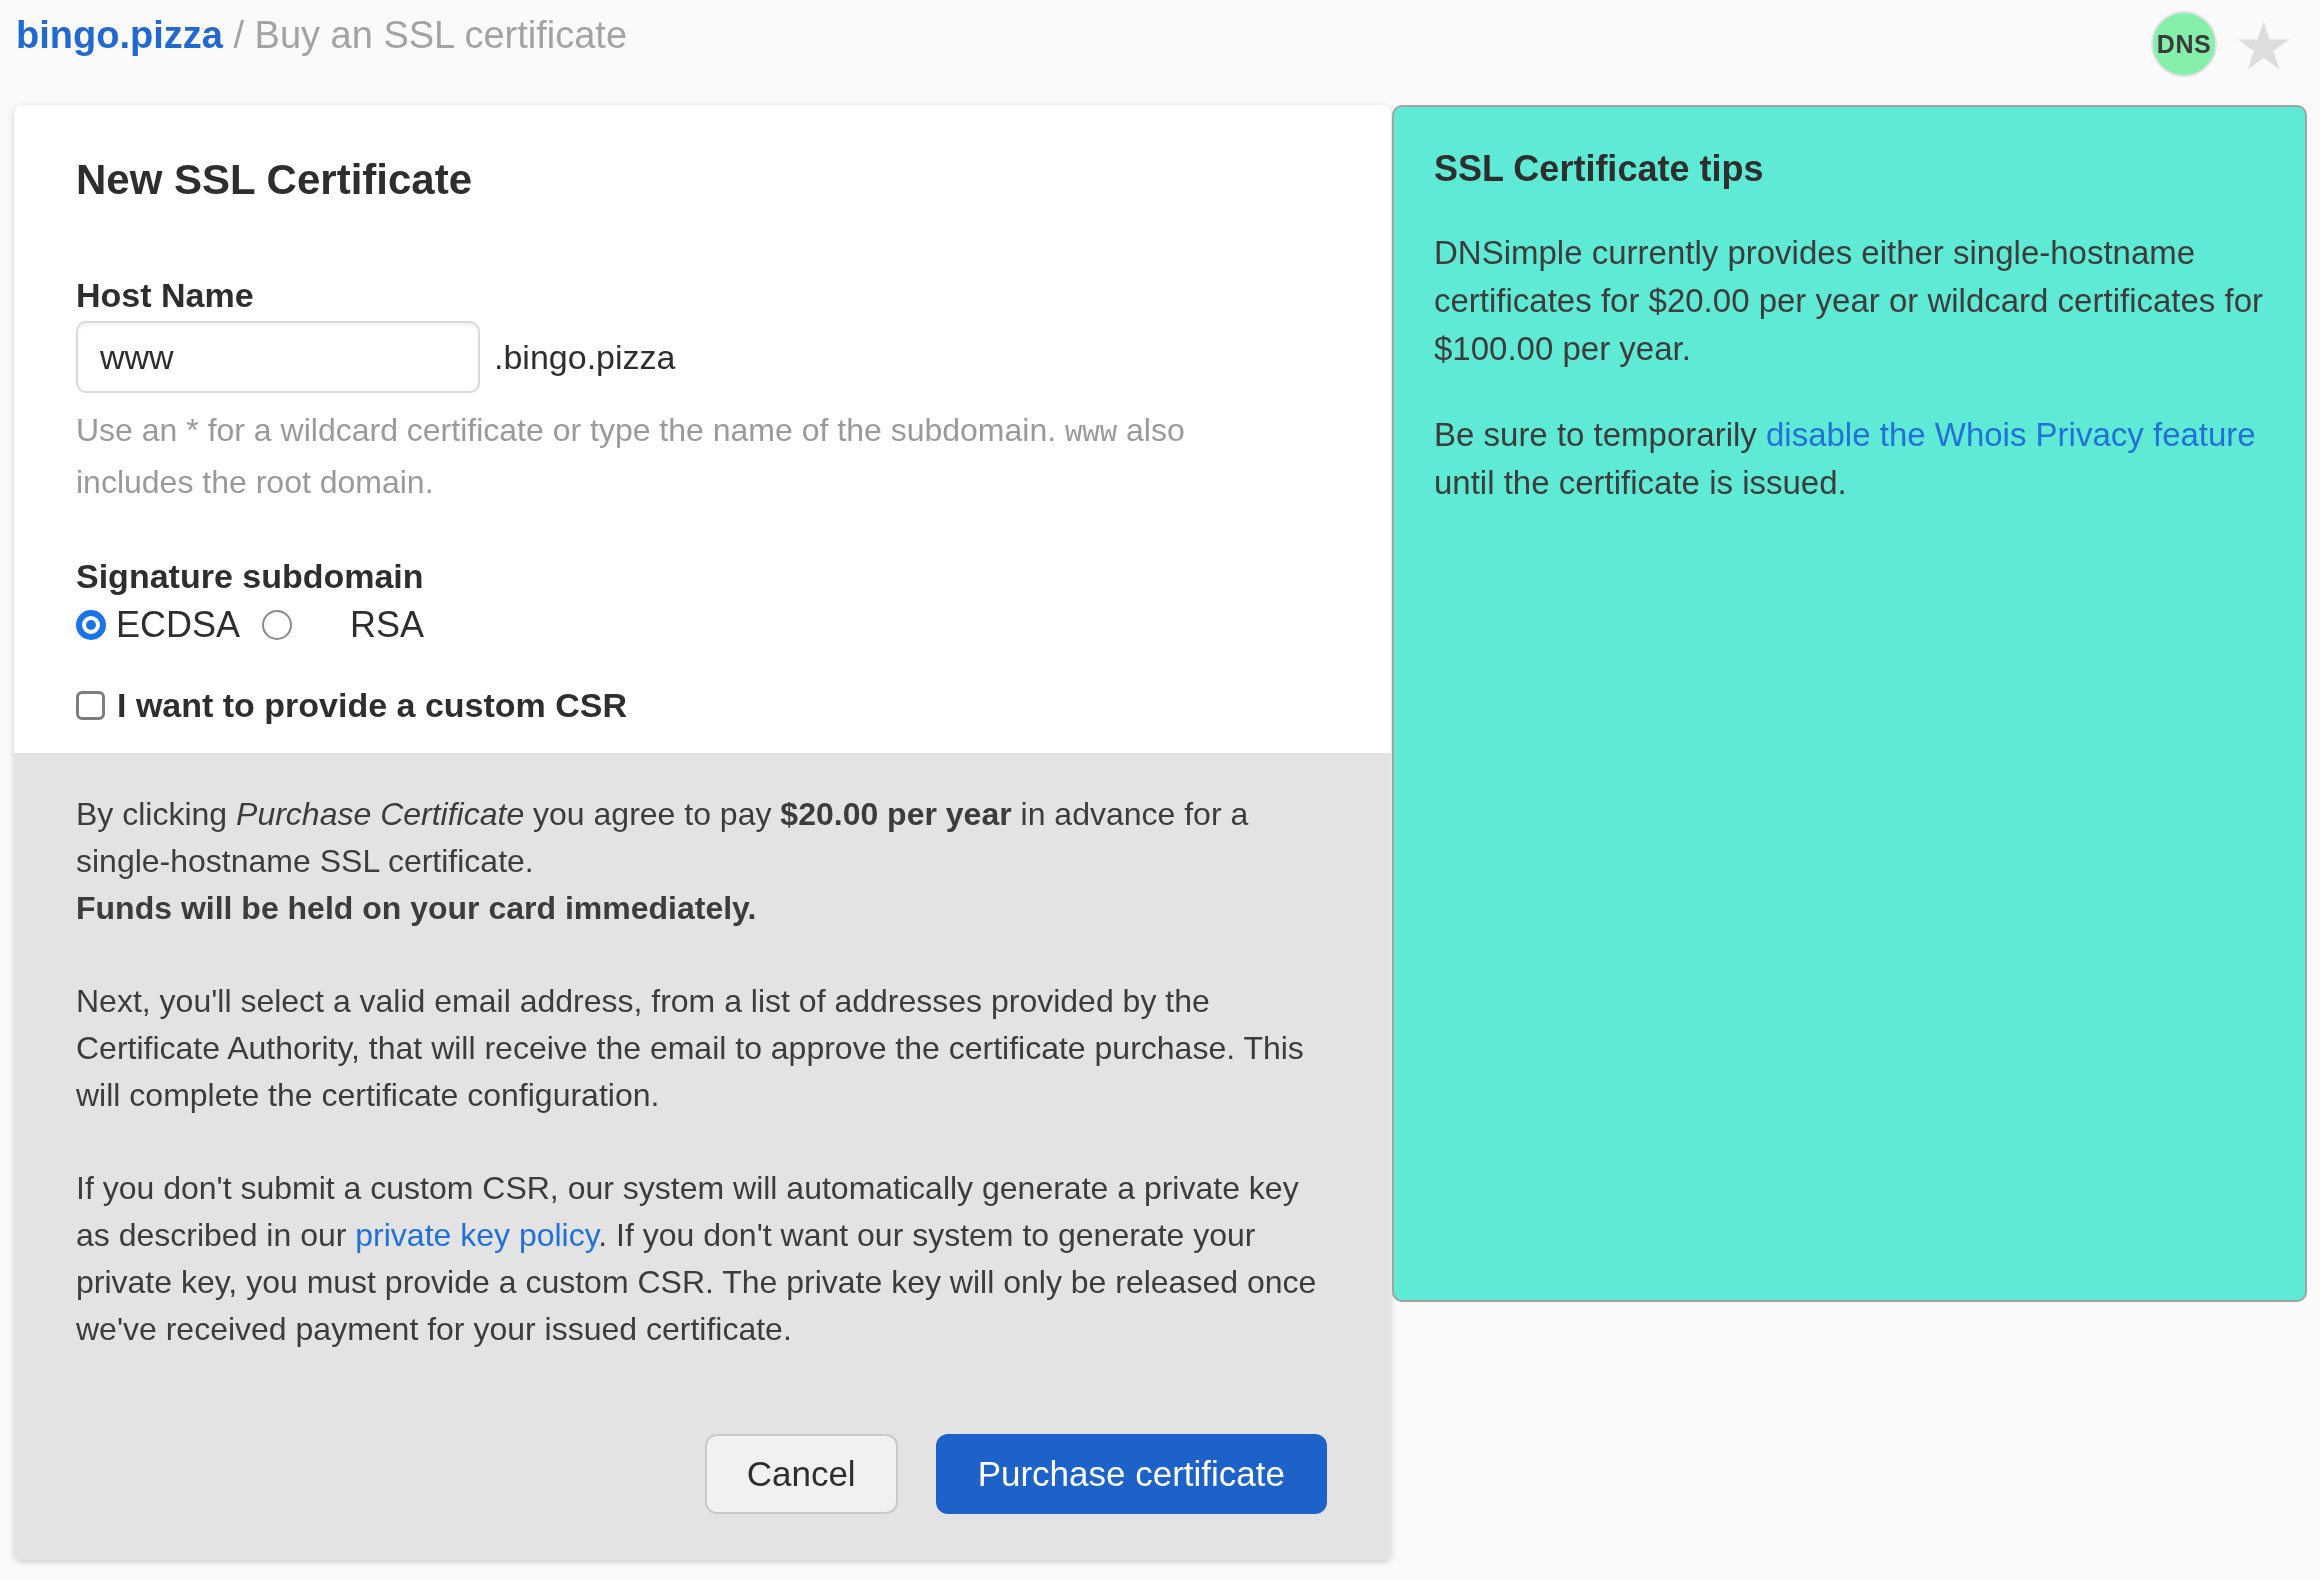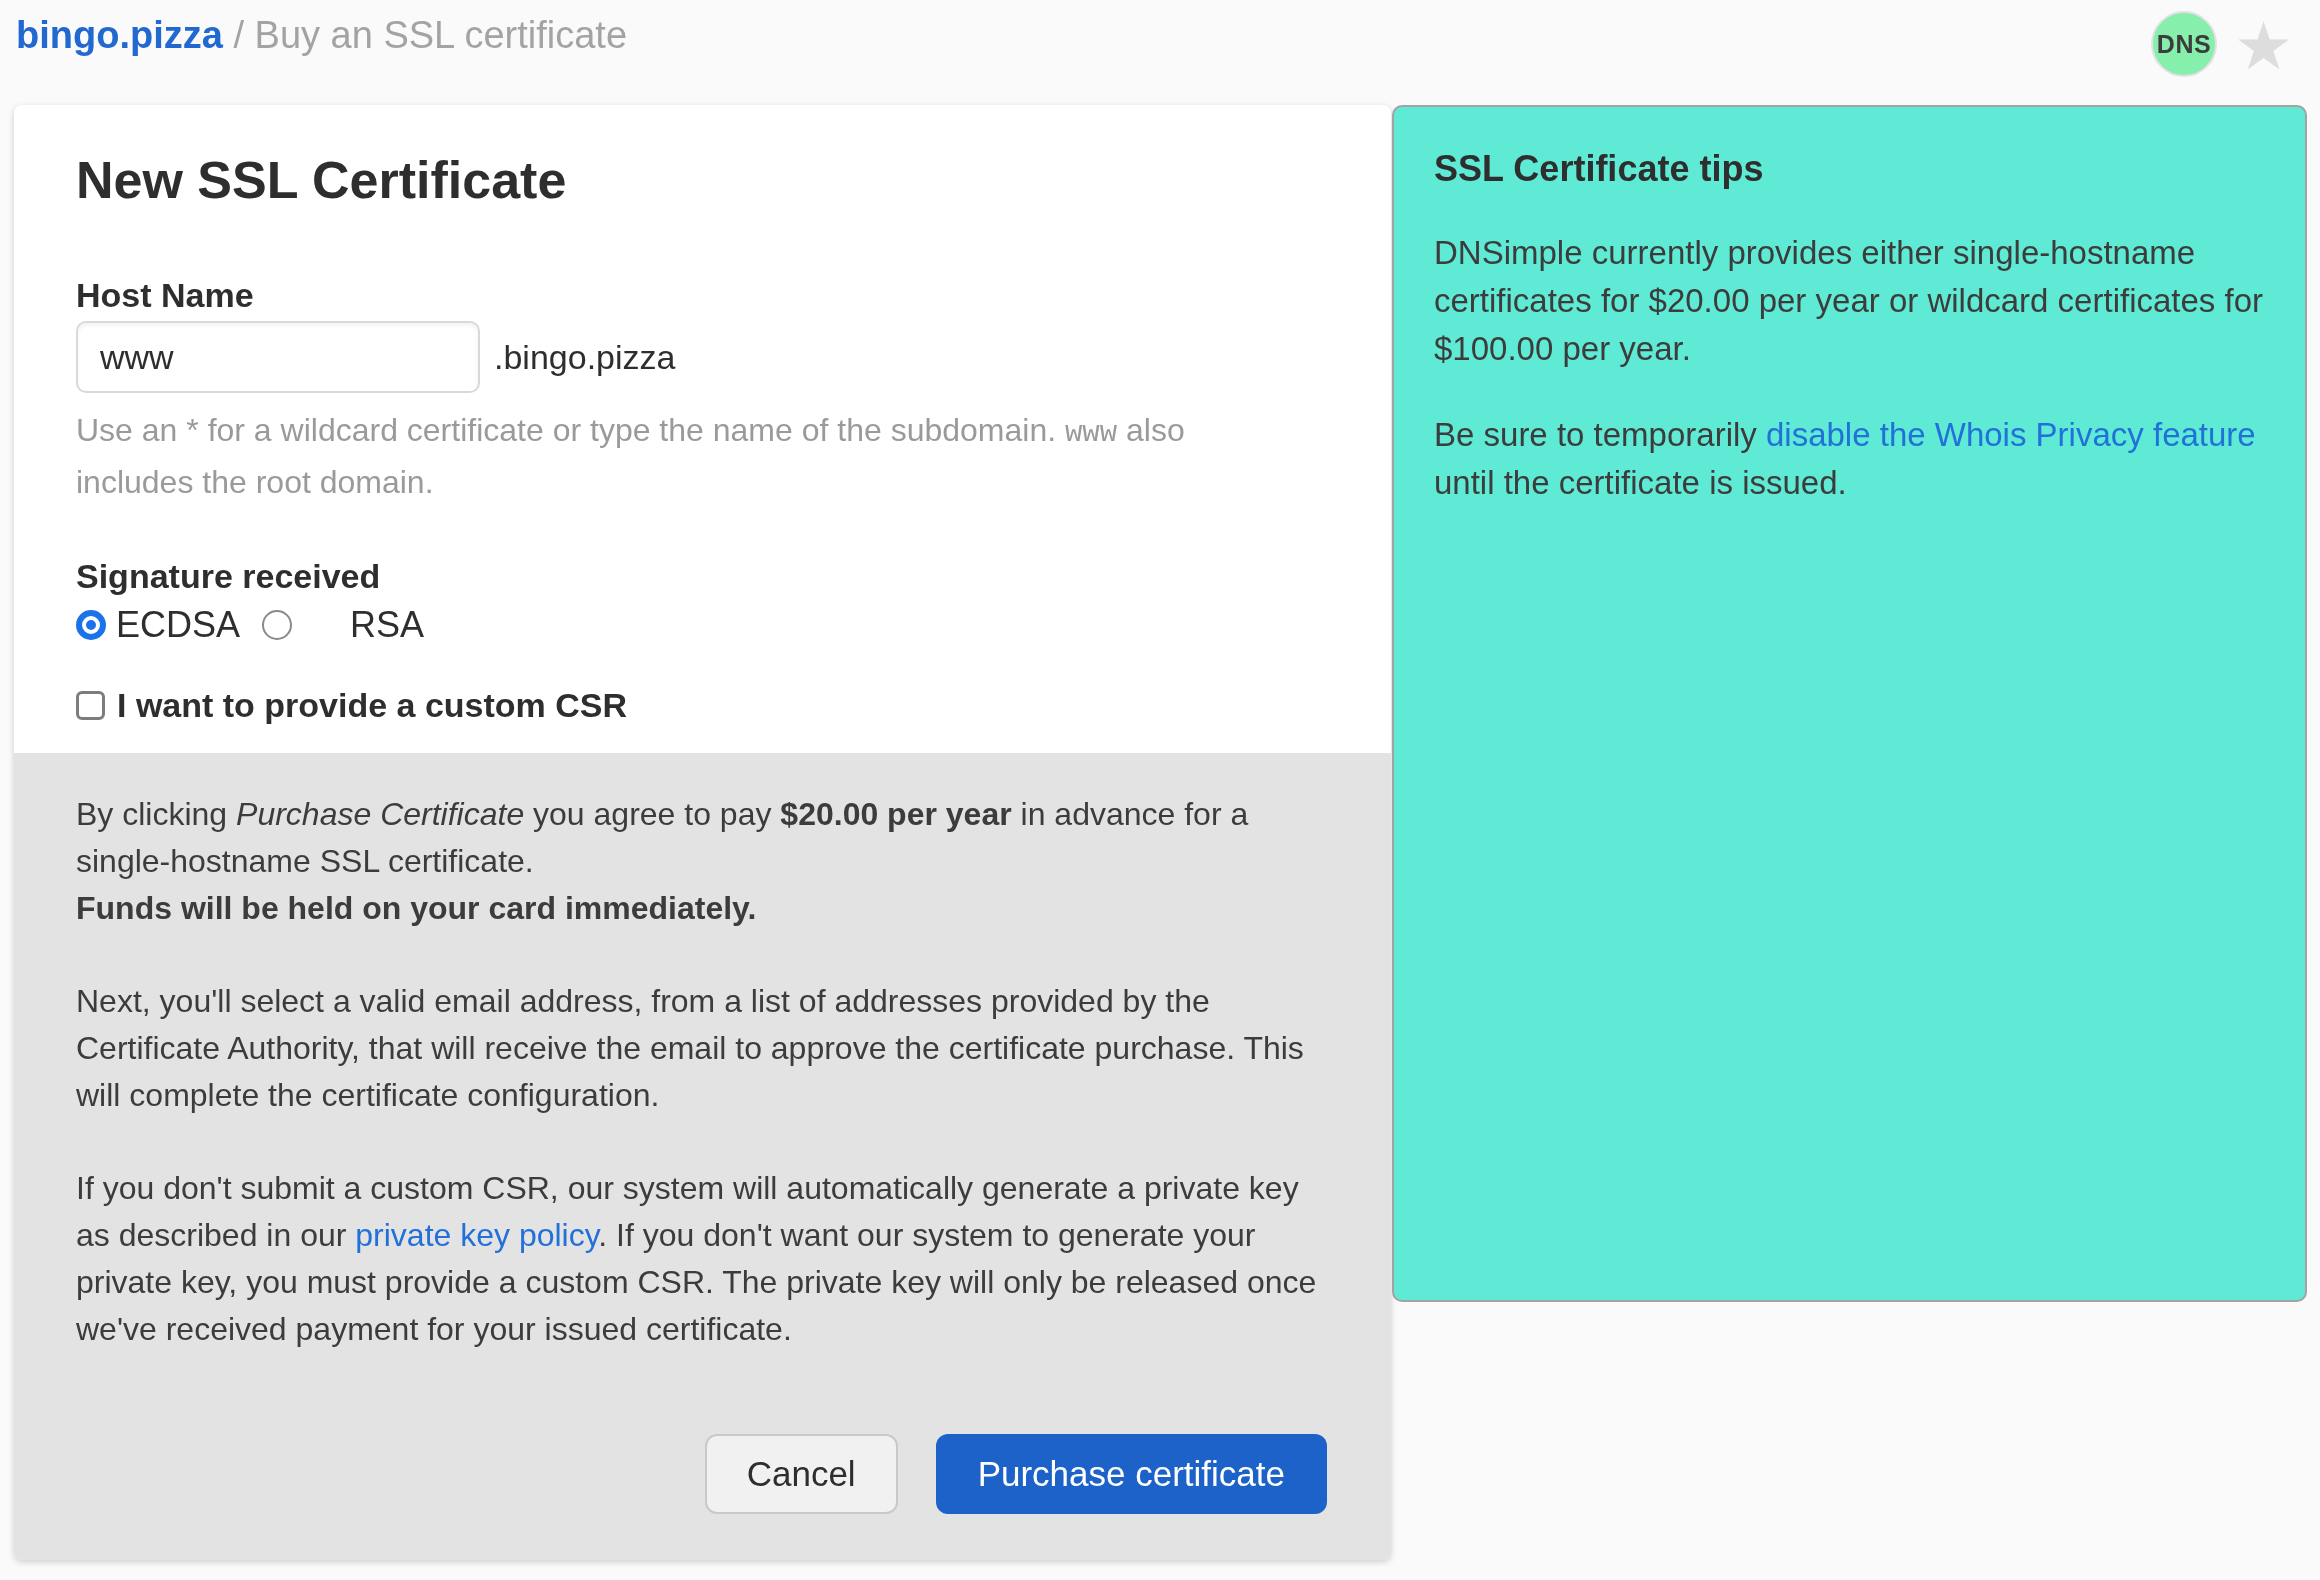--- a/index.html
+++ b/index.html
@@ -36,21 +36,21 @@
 
   
   .card {
     position: absolute; left: 14px; top: 105px;
     width: 1377px; height: 1455px;
     background: #ffffff; border-radius: 8px;
     box-shadow: 0 2px 6px rgba(0,0,0,0.18);
   }
   .card-content { padding: 46px 62px 0 62px; }
   h1.form-title {
-    font-size: 52px; line-height: 58px; font-weight: bold; color: #2e2e2e;
+    font-size: 42px; line-height: 58px; font-weight: bold; color: #2e2e2e;
   }
   .field-label {
     font-size: 34px; line-height: 40px; font-weight: bold; color: #2e2e2e;
   }
   .host-label { margin-top: 66px; }
   .host-row { margin-top: 6px; display: flex; align-items: center; }
   .host-input {
     width: 404px; height: 72px;
     border: 2px solid #d9d9d9; border-radius: 10px;
     background: #fff;
@@ -153,21 +153,21 @@
   <div class="card-content">
     <h1 class="form-title">New SSL Certificate</h1>
 
     <div class="field-label host-label">Host Name</div>
     <div class="host-row">
       <input class="host-input" type="text" value="www" style="">
       <span class="host-suffix">.bingo.pizza</span>
     </div>
     <div class="host-help"><span>Use an * for a wildcard certificate or type the name of the subdomain. </span><code>www</code><span> also includes the root domain.</span></div>
 
-    <div class="field-label sig-label">Signature received</div>
+    <div class="field-label sig-label">Signature subdomain</div>
     <div class="radio-row">
       <div class="radio-option">
         <span class="radio selected"></span>
         <span class="radio-text">ECDSA</span>
       </div>
       <div class="radio-option">
         <span class="radio unselected"></span>
         <span class="radio-text">RSA</span>
       </div>
     </div>

